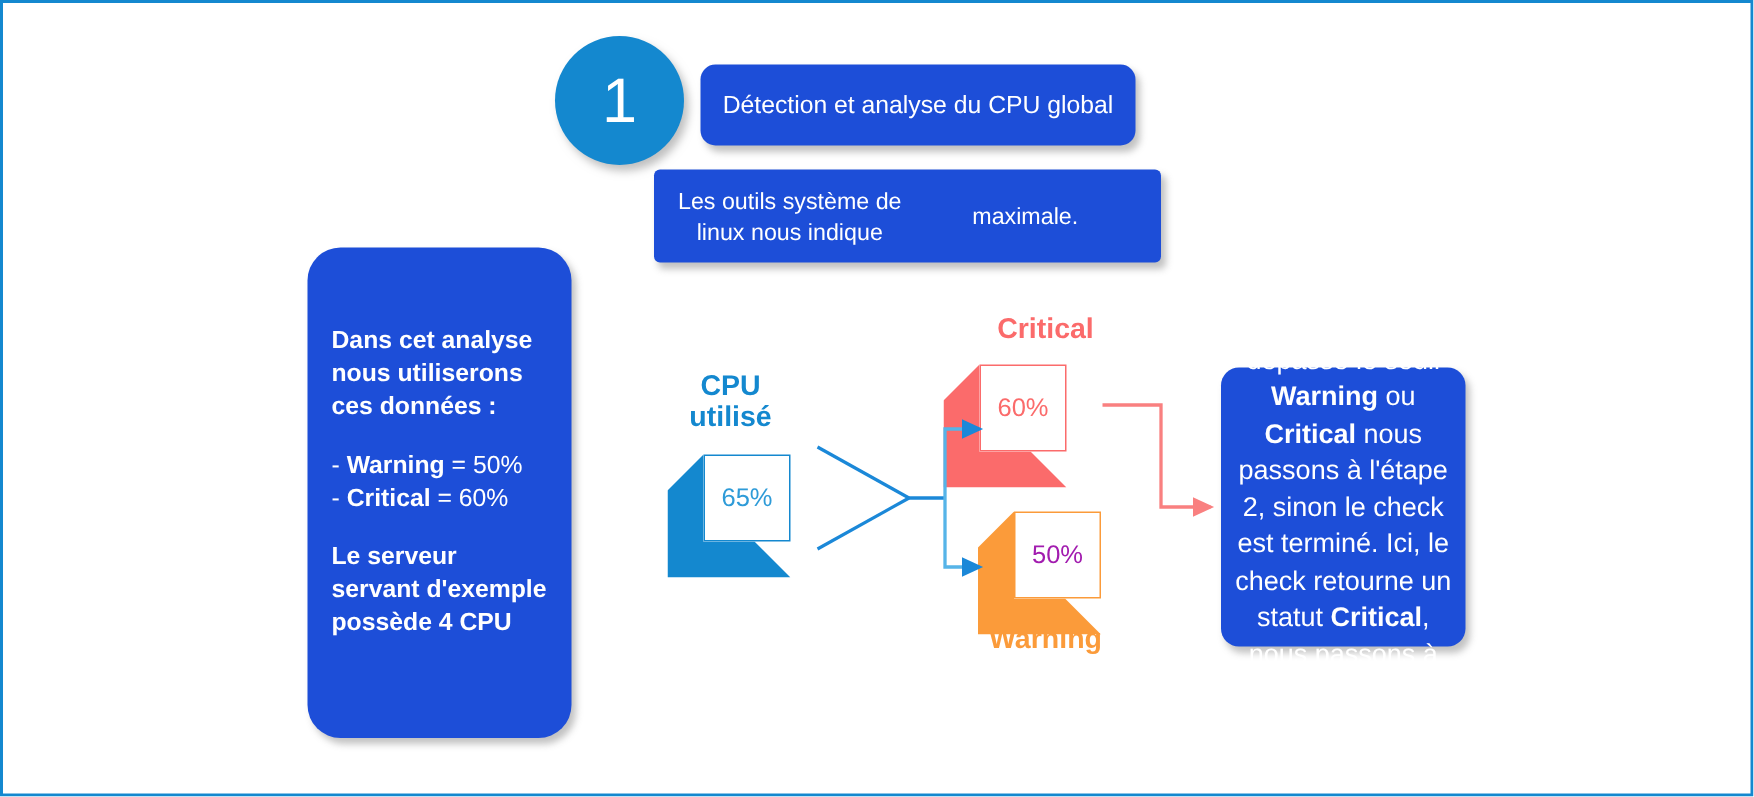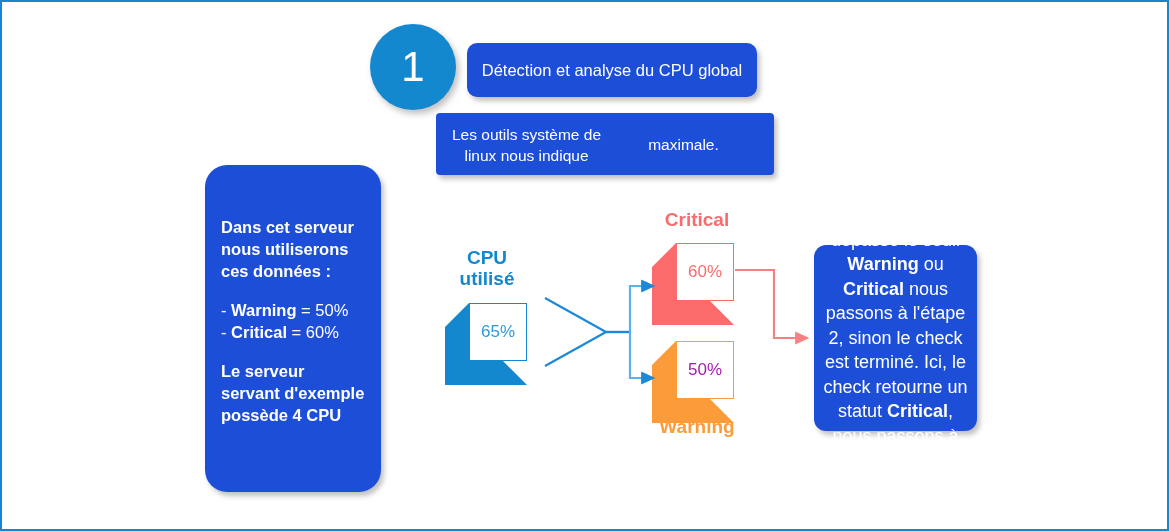--- a/index.html
+++ b/index.html
@@ -128,21 +128,21 @@
     display:flex;align-items:center;justify-content:center;
     font-size:17px;
   }
   .cube .ext{
     position:absolute;left:0;top:0;
     width:82px;height:82px;
   }
 
   #cube-cpu{left:443px;top:301px;width:82px;height:82px;border-radius:16px;}
   #cube-cpu .face{border:1.6px solid #1488CF;color:#2E9BD8;}
-  #cube-critical{left:650px;top:241px;width:82px;height:82px;}
+  #cube-critical{left:627px;top:241px;width:82px;height:82px;}
   #cube-critical .face{border:1.6px solid #FB6B6B;color:#FB6B6B;}
   #cube-warning{left:650px;top:339px;width:82px;height:82px;}
   #cube-warning .face{border:1.6px solid #FB9B3A;color:#a21caf;align-items:center;}
 
   
   #wires{position:absolute;left:0;top:0;width:1169px;height:531px;pointer-events:none;}
 </style>
 </head>
 <body>
 
@@ -156,21 +156,21 @@
     <span>Détection et analyse du CPU global</span>
   </div>
 
   <div class="bluebox" id="info-pill">
     <span class="ln">Les outils système de linux nous indique</span>
     <span class="ln">maximale.</span>
   </div>
 
   <div class="bluebox" id="data-panel">
     <div class="block">
-      <div>Dans cet serveur</div>
+      <div>Dans cet analyse</div>
       <div>nous utiliserons</div>
       <div>ces données :</div>
     </div>
     <div class="gap"></div>
     <div class="block">
       <div><span class="thin">- </span><span>Warning</span><span class="thin"> = 50%</span></div>
       <div><span class="thin">- </span><span>Critical</span><span class="thin"> = 60%</span></div>
     </div>
     <div class="gap"></div>
     <div class="block">

